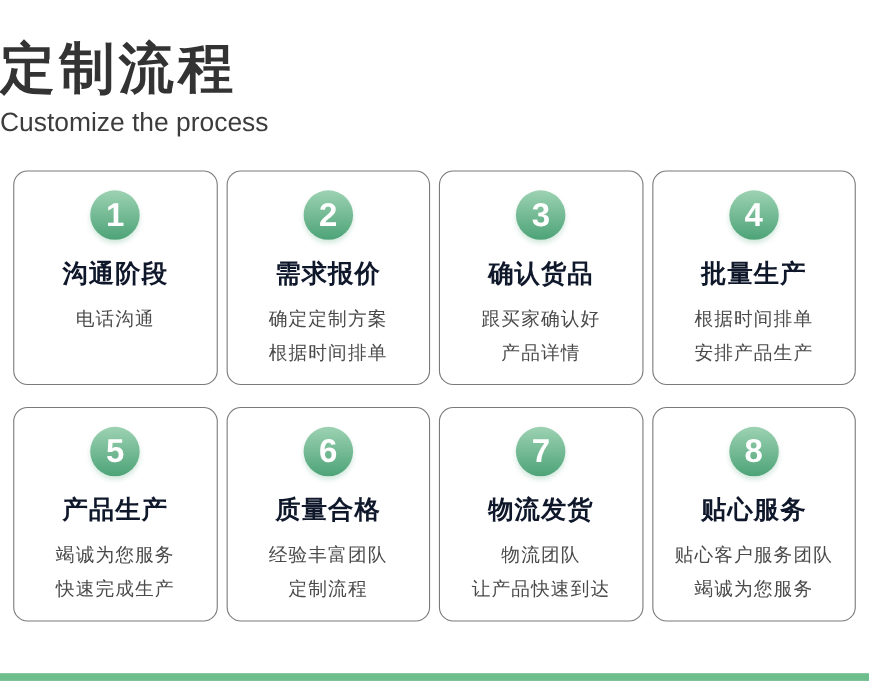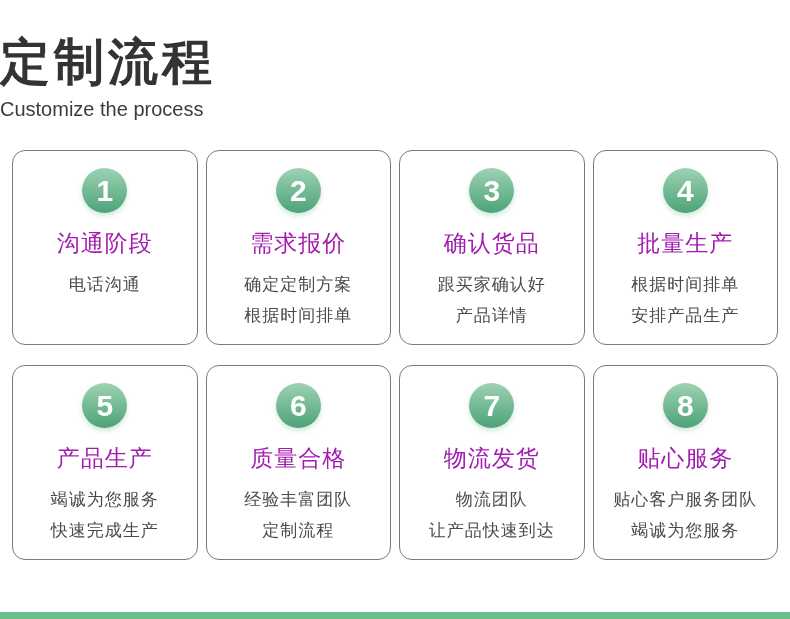--- a/index.html
+++ b/index.html
@@ -21,21 +21,21 @@
   }
   .main-title {
     font-size: 50px;
     font-weight: 700;
     color: #333333;
     letter-spacing: 4px;
     line-height: 1.2;
   }
   .sub-title {
     margin-top: 6px;
-    font-size: 20px;
+    font-size: 24px;
     font-weight: 400;
     color: #3c3c3c;
   }
   .cards-grid {
     margin-top: 29px;
     padding: 0 12px;
     display: grid;
     grid-template-columns: repeat(4, 1fr);
     grid-auto-rows: 195px;
     column-gap: 8px;
@@ -60,22 +60,22 @@
     font-size: 30px;
     font-weight: 700;
     display: flex;
     align-items: center;
     justify-content: center;
     box-shadow: 0 3px 5px rgba(77, 163, 119, 0.25);
   }
   .step-title {
     margin-top: 15px;
     font-size: 23px;
-    font-weight: 400;
-    color: #a21caf;
+    font-weight: 700;
+    color: #0f172a;
     letter-spacing: 1px;
   }
   .step-desc {
     margin-top: 10px;
     font-size: 17px;
     color: #4a4a4a;
     text-align: center;
     line-height: 31px;
     letter-spacing: 1px;
   }

